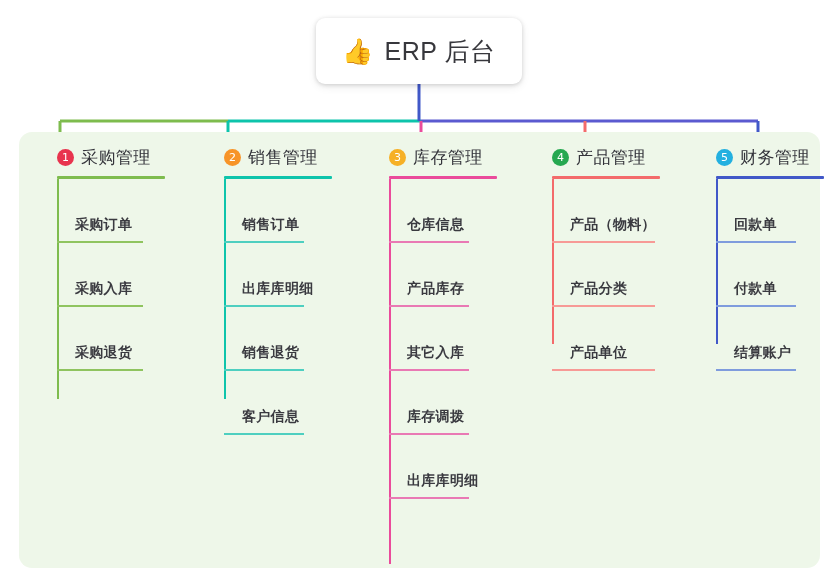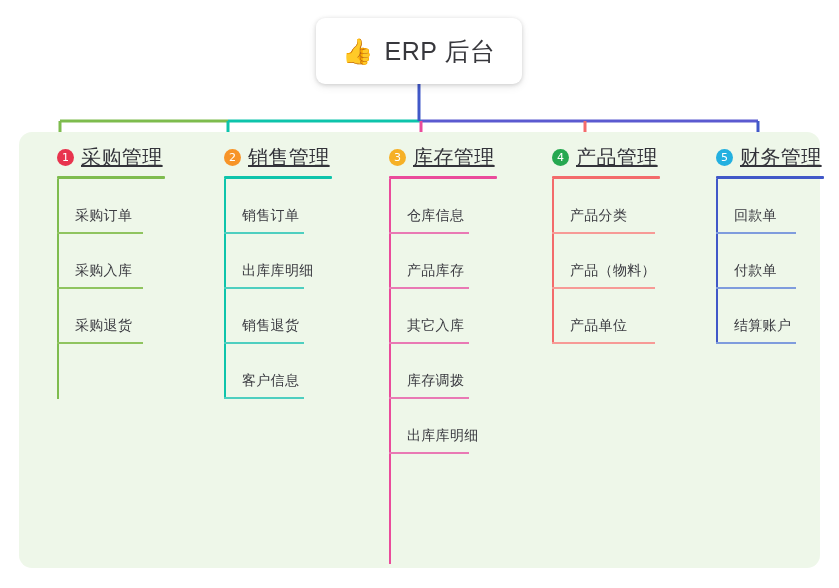--- a/index.html
+++ b/index.html
@@ -92,43 +92,43 @@
     height: 17px;
     border-radius: 50%;
     color: #ffffff;
     font-size: 11px;
     line-height: 17px;
     text-align: center;
     font-family: "DejaVu Sans", sans-serif;
     flex: 0 0 auto;
   }
   .col-title {
-    font-size: 20px;
+    font-size: 17px;
     color: #33333a;
     letter-spacing: 0.4px;
-    text-decoration: underline;
   }
   .head-rule {
     height: 3px;
     margin-top: 6px;
     border-radius: 1px;
   }
   .items {
     position: relative;
     margin-top: 0;
   }
   .trunk {
     position: absolute;
     left: 19px;
     top: 0;
     width: 2px;
   }
   .item {
     position: relative;
-    height: 55px;
+    height: 64px;
+    font-weight: bold;
   }
   .item-label {
     position: absolute;
     left: 37px;
     bottom: 9px;
     font-size: 14px;
     color: #3a3a40;
     white-space: nowrap;
     letter-spacing: 0.3px;
   }
@@ -246,28 +246,28 @@
       </div>
       <div class="column" style="left: 533px; width: 170px;">
         <div class="col-head">
           <span class="badge" style="background: rgb(37, 168, 80);">4</span>
           <span class="col-title">产品管理</span>
         </div>
         <div class="head-rule" style="background: rgb(243, 107, 107); width: 108px; margin-left: 19px;"></div>
         <div class="items">
           <div class="trunk" style="background: rgb(243, 107, 107); height: 165px;"></div>
           <div class="item">
+            <span class="item-label">产品（物料）</span>
+            <div class="item-rule" style="background: rgb(247, 154, 150); width: 103px;"></div>
+          </div>
+          <div class="item">
             <span class="item-label">产品分类</span>
             <div class="item-rule" style="background: rgb(247, 154, 150); width: 103px;"></div>
           </div>
           <div class="item">
-            <span class="item-label">产品（物料）</span>
-            <div class="item-rule" style="background: rgb(247, 154, 150); width: 103px;"></div>
-          </div>
-          <div class="item">
             <span class="item-label">产品单位</span>
             <div class="item-rule" style="background: rgb(247, 154, 150); width: 103px;"></div>
           </div>
         </div>
       </div>
       <div class="column" style="left: 697px; width: 150px;">
         <div class="col-head">
           <span class="badge" style="background: rgb(35, 176, 224);">5</span>
           <span class="col-title">财务管理</span>
         </div>

